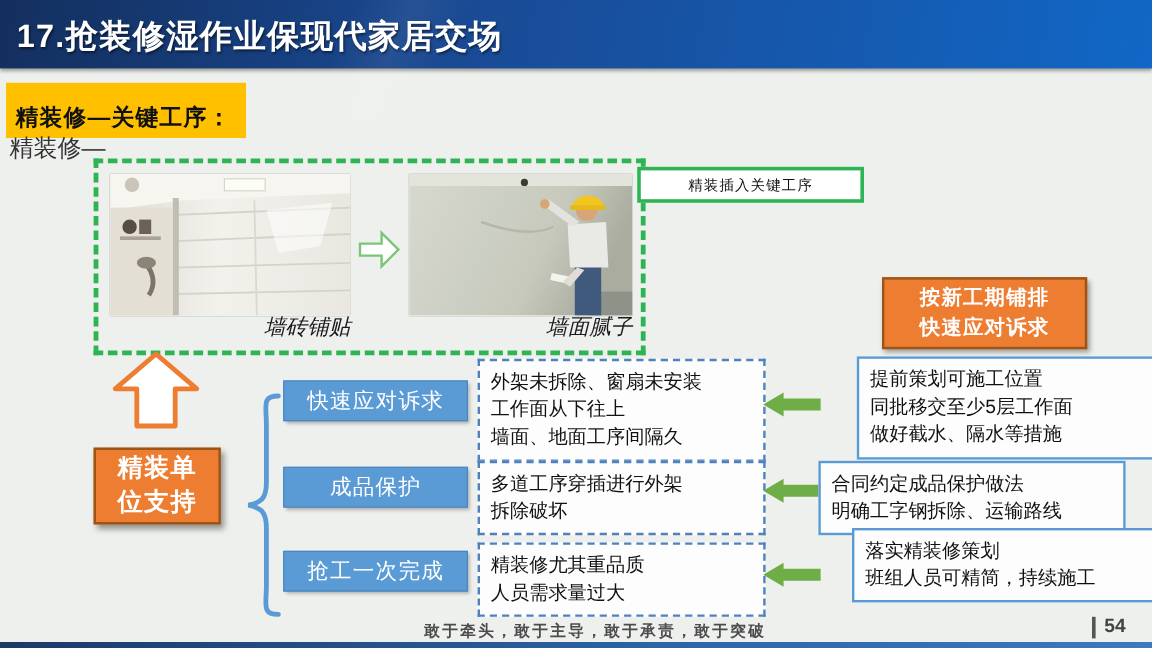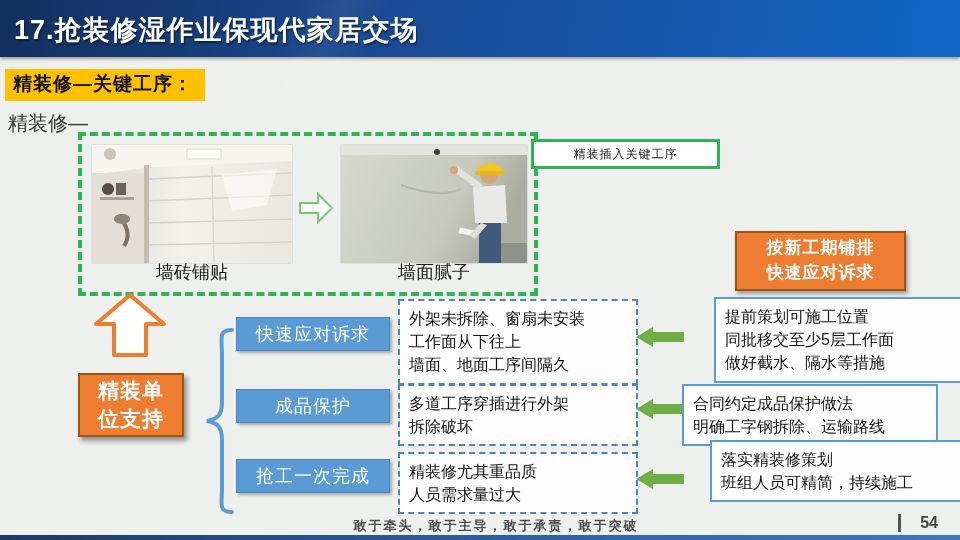--- a/index.html
+++ b/index.html
@@ -10,32 +10,32 @@
   .header{position:absolute;left:0;top:0;width:960px;height:57px;
     background:linear-gradient(100deg,#132f5e 0%,#1a4a94 40%,#1167c6 100%);
     box-shadow:0 2px 3px rgba(0,0,0,.35);}
   .header:after{content:"";position:absolute;left:120px;top:-30px;width:420px;height:130px;
     background:linear-gradient(115deg,rgba(255,255,255,0) 40%,rgba(255,255,255,.06) 50%,rgba(255,255,255,0) 60%);}
   .title{position:absolute;left:14px;top:12px;color:#fff;font-size:27px;font-weight:bold;letter-spacing:1px;
     text-shadow:1px 2px 2px rgba(0,0,0,.5);}
 
   
   .subtitle{position:absolute;left:5px;top:69px;background:#FFC000;color:#111;
-    font-size:19px;font-weight:bold;padding:2px 12px 4px 8px;letter-spacing:1px;}
+    font-size:19px;font-weight:bold;padding:16px 12px 4px 8px;letter-spacing:1px;}
 
   
   .group-label{position:absolute;left:8px;top:110px;font-size:20px;color:#333;}
 
   
   .process-box{position:absolute;left:78px;top:132px;width:452px;height:156px;
     border:4px dashed #2eb454;background:transparent;}
   .photo{position:absolute;top:9px;box-shadow:0 0 1px rgba(0,0,0,.4);}
   .photo1{left:10px;}
   .photo2{left:259px;}
-  .caption{position:absolute;top:124px;text-align:center;font-size:18px;color:#1a1a1a;}
+  .caption{position:absolute;top:124px;text-align:right;font-size:18px;color:#1a1a1a;font-style:italic;}
   .caption1{left:10px;width:200px;}
   .caption2{left:259px;width:186px;}
   .step-arrow{position:absolute;left:215px;top:54px;}
 
   
   .tag-box{position:absolute;left:531px;top:139px;width:183px;height:24px;
     border:3px solid #2eb454;background:#fff;color:#111;font-size:12px;
     text-align:center;line-height:24px;letter-spacing:1px;}
 
   
@@ -59,21 +59,21 @@
   .issue-box{position:absolute;left:398px;width:222px;background:#fdfdfd;
     border:2px dashed #4f81bd;color:#111;font-size:16px;line-height:1.45;padding:6px 5px 6px 9px;}
   .solution-box{position:absolute;left:682px;width:238px;background:#fdfdfd;
     border:2px solid #5B9BD5;color:#111;font-size:16px;line-height:1.45;padding:6px 5px 6px 9px;}
   .left-arrow{position:absolute;left:636px;}
 
   
   .slogan{position:absolute;left:16px;top:517px;width:960px;text-align:center;
     font-size:13px;font-weight:bold;color:#4c4c4c;letter-spacing:2px;}
   .page-num{position:absolute;right:22px;top:514px;font-size:16px;font-weight:bold;color:#444;
-    border-left:3px solid #555;padding-left:19px;line-height:18px;}
+    border-left:3px solid #555;padding-left:7px;line-height:18px;}
   .bottom-bar{position:absolute;left:0;top:535px;width:960px;height:5px;
     background:linear-gradient(90deg,#1b3a66,#2d66a8 60%,#3c79bd);}
 </style>
 </head>
 <body>
 
 <div class="slide">
 
   <div class="header">
     <div class="title">17.抢装修湿作业保现代家居交场</div>

